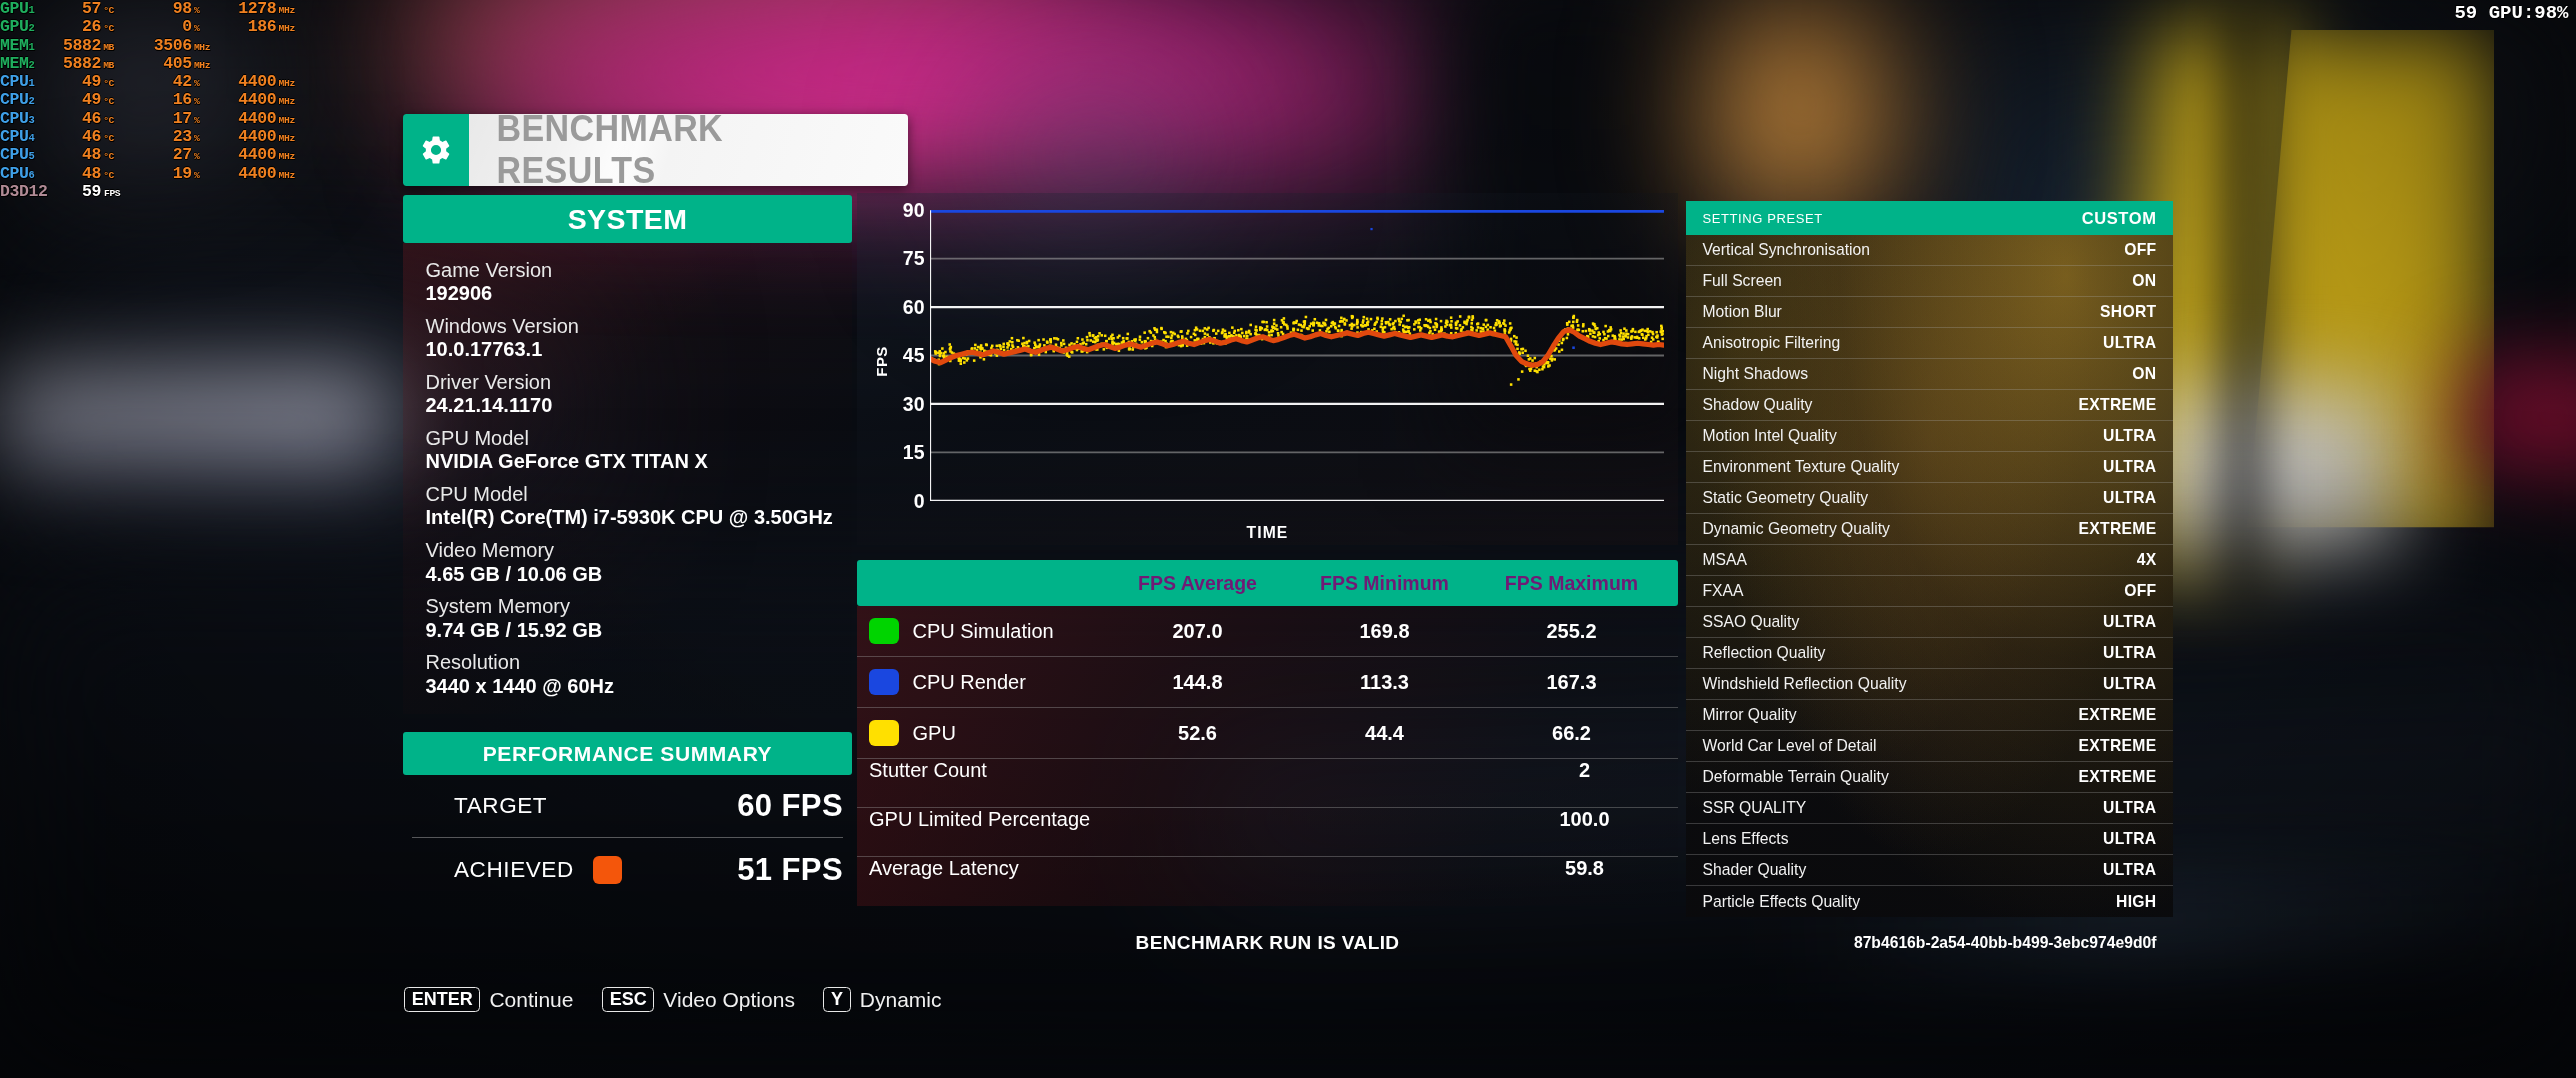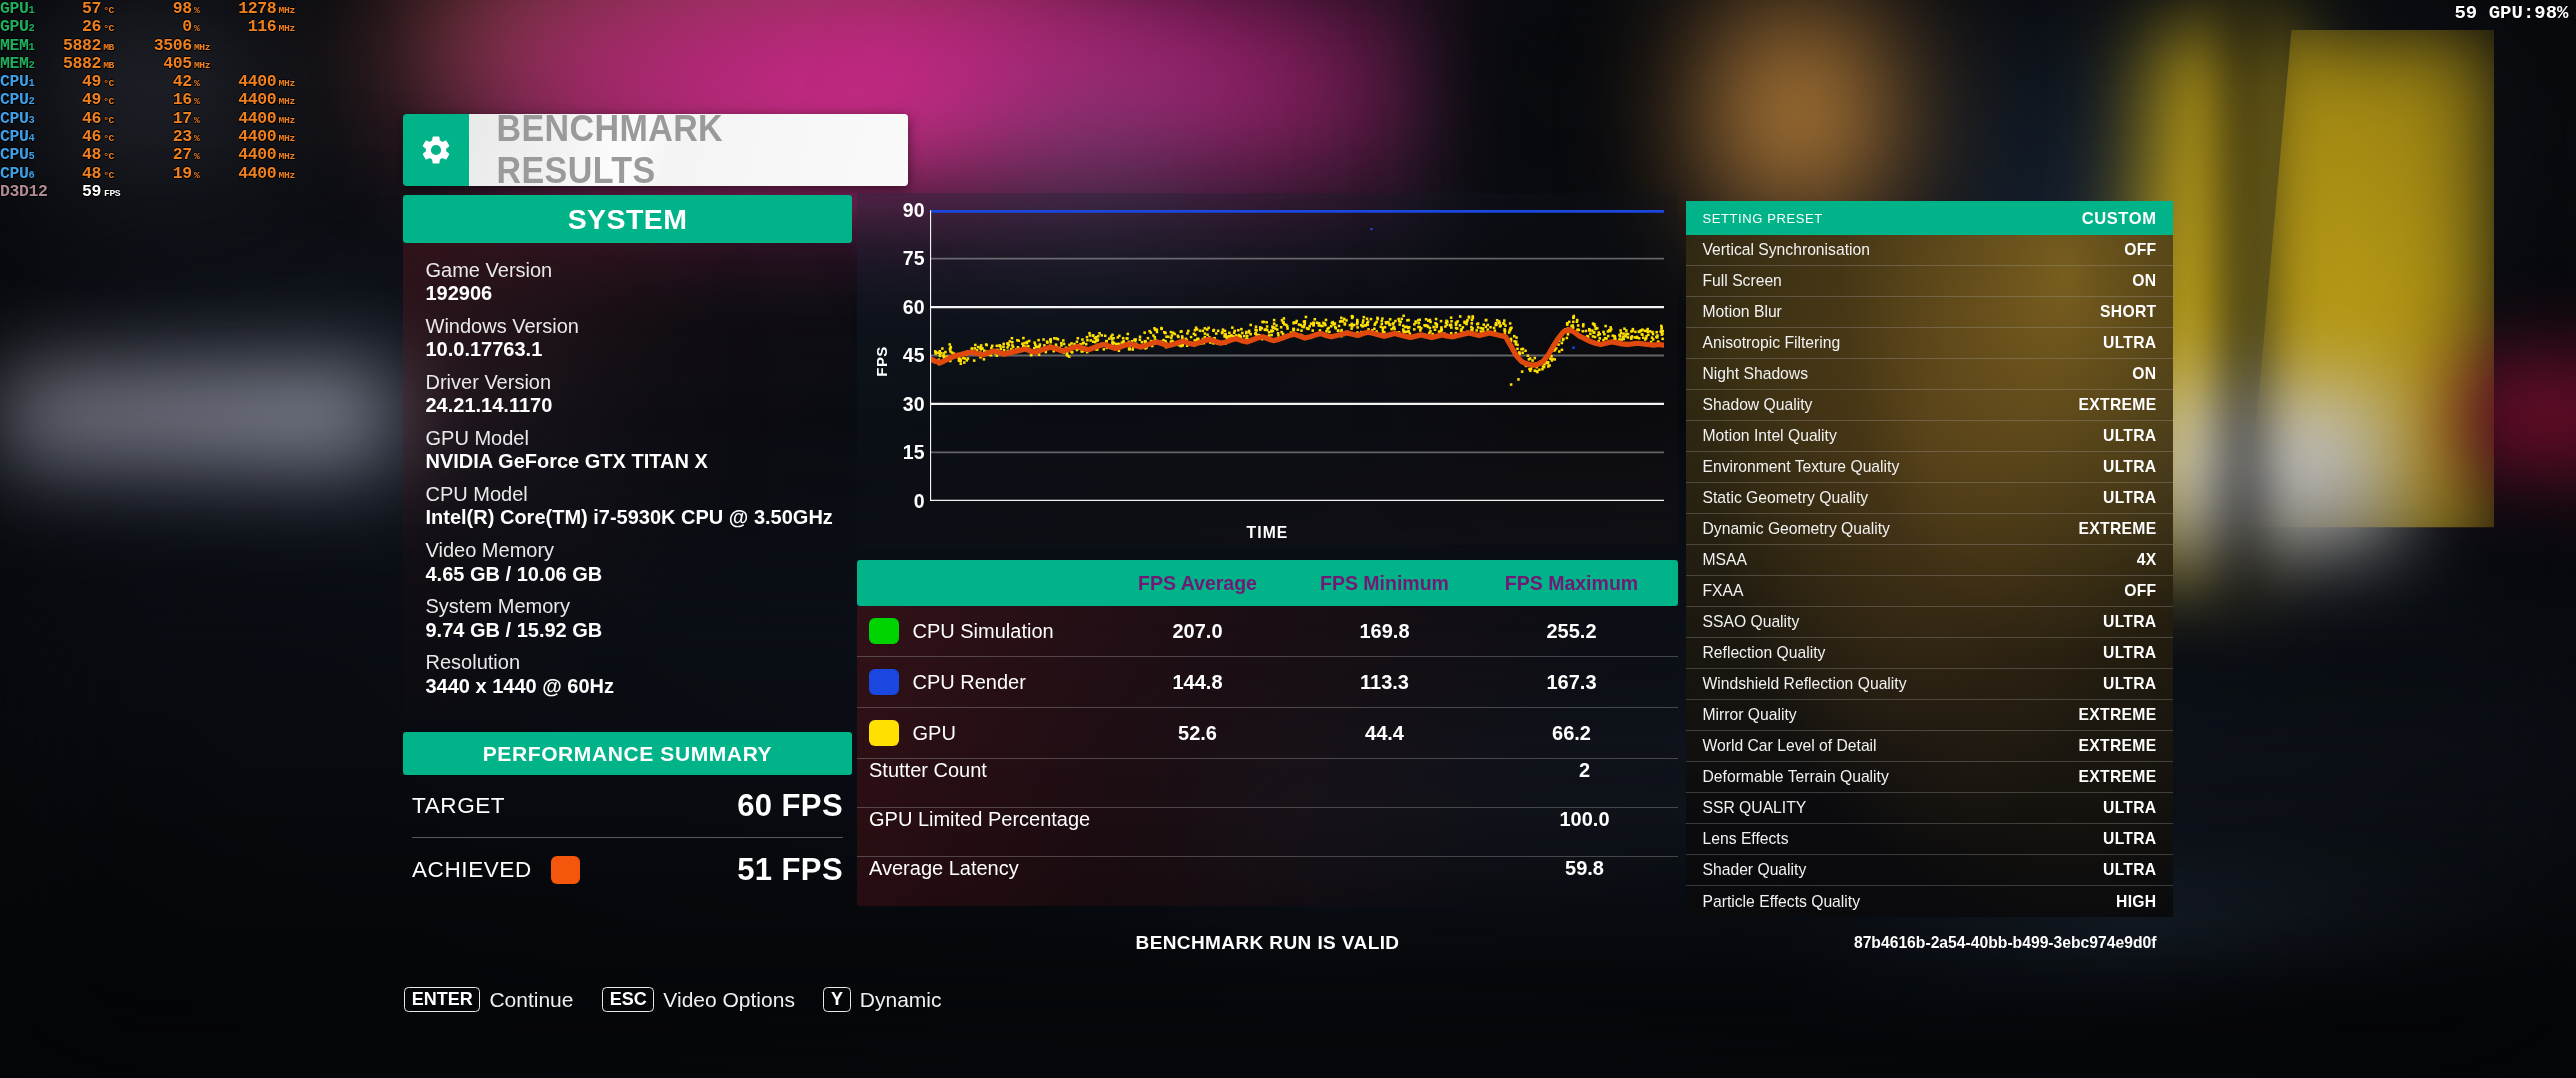--- a/index.html
+++ b/index.html
@@ -209,21 +209,21 @@
     height: 43px; border-radius: 3px; margin-top: 18px;
     font-size: 21px; letter-spacing: 0.6px;
   }
   .perf-body { padding: 0 9px; }
   .perf-row {
     display: flex; align-items: center; justify-content: space-between;
     height: 63px;
   }
   .perf-row.bordered { border-bottom: 1.5px solid rgba(185,185,185,0.45); }
   .perf-left { display: flex; align-items: center; gap: 19.5px; }
-  .perf-label { font-size: 22.5px; color: #ffffff; letter-spacing: 0.6px; }
+  .perf-label { font-size: 22.5px; color: #ffffff; letter-spacing: 0.6px; margin-left: 42px; }
   .perf-dot { width: 28.5px; height: 28.5px; border-radius: 6px; background: #f4560b; }
   .perf-value { font-size: 31px; font-weight: bold; color: #ffffff; letter-spacing: 0.4px; }
 
   
   .key-prompts {
     position: absolute; left: 404px; top: 987px;
     display: flex; align-items: center; gap: 28.5px;
   }
   .key-item { display: flex; align-items: center; gap: 9px; }
   .key-cap {
@@ -362,21 +362,21 @@
         <span class="ab-unit">%</span>
         <span class="ab-val ab-c3">1278</span>
         <span class="ab-unit">MHz</span>
       </div>
       <div class="ab-row">
         <span class="ab-label gpu">GPU<span class="ab-sub">2</span></span>
         <span class="ab-val ab-c1">26</span>
         <span class="ab-unit">°C</span>
         <span class="ab-val ab-c2">0</span>
         <span class="ab-unit">%</span>
-        <span class="ab-val ab-c3">116</span>
+        <span class="ab-val ab-c3">186</span>
         <span class="ab-unit">MHz</span>
       </div>
       <div class="ab-row">
         <span class="ab-label mem">MEM<span class="ab-sub">1</span></span>
         <span class="ab-val ab-c1">5882</span>
         <span class="ab-unit">MB</span>
         <span class="ab-val ab-c2">3506</span>
         <span class="ab-unit">MHz</span>
         <span class="ab-val ab-c3"></span>
         <span class="ab-unit"></span>

